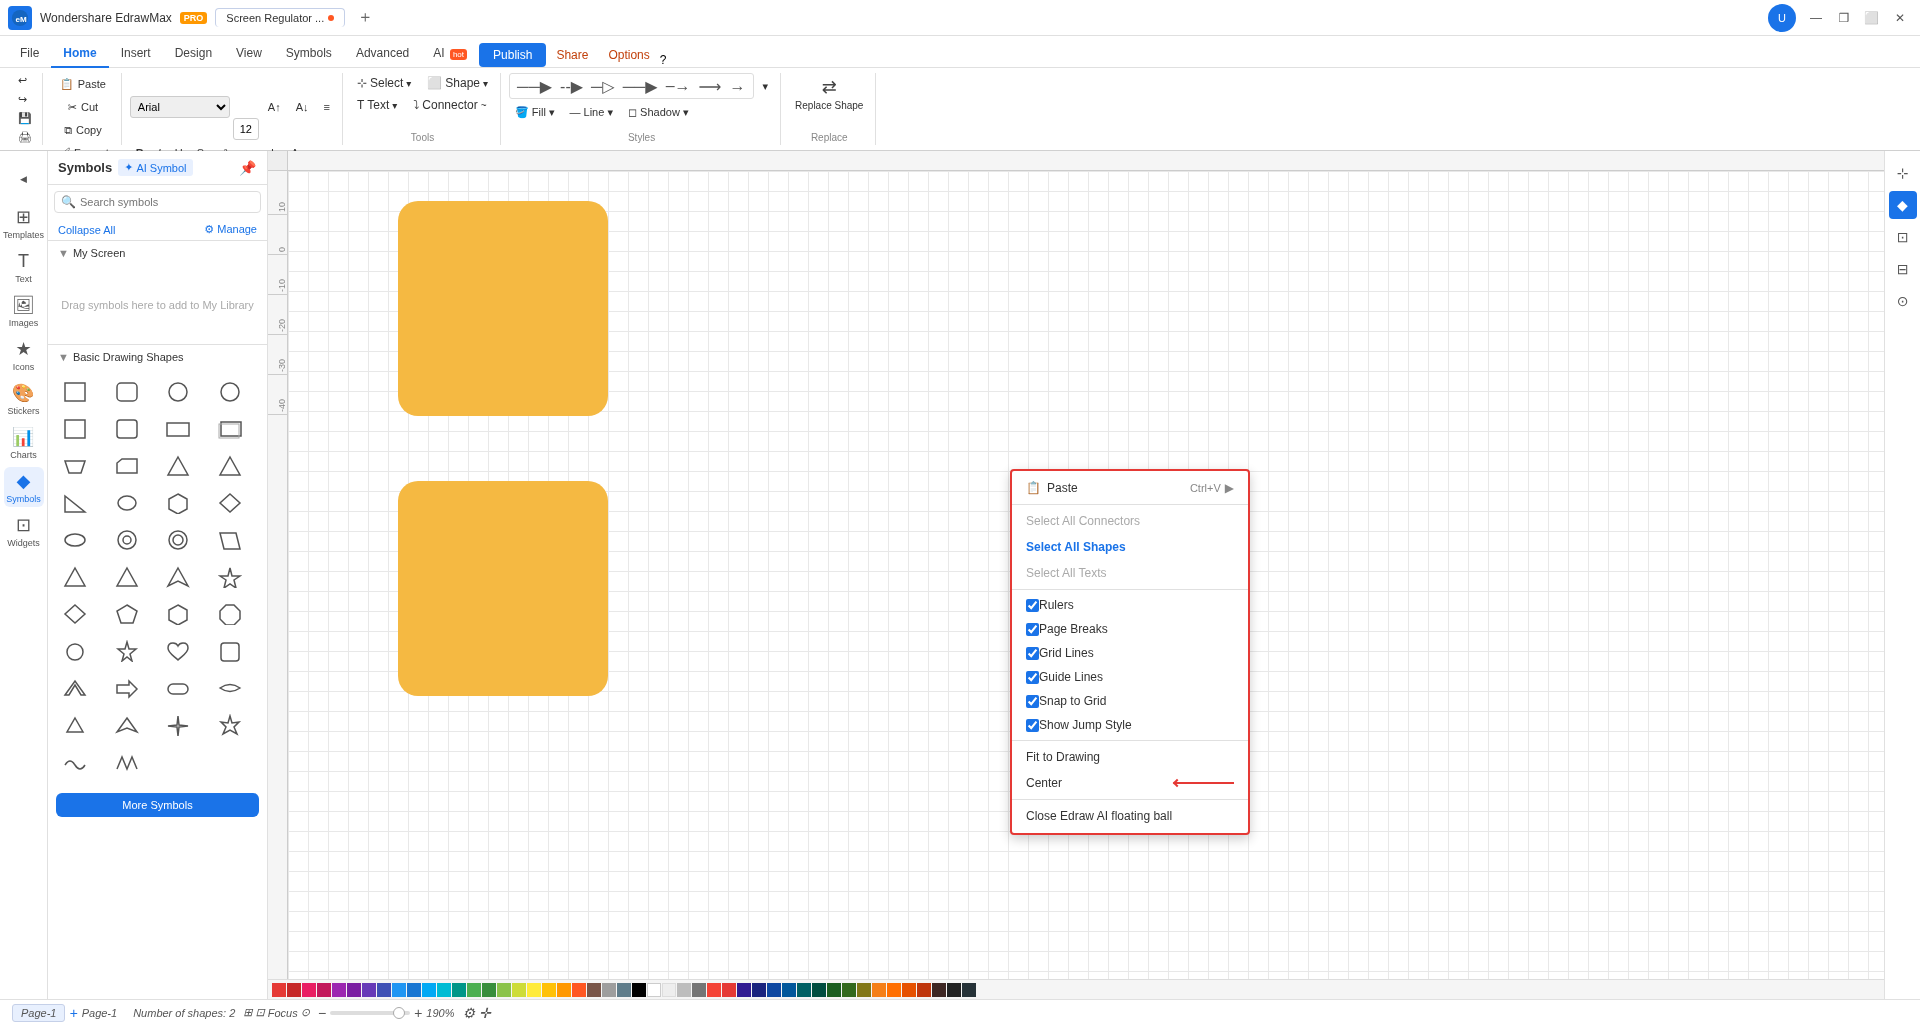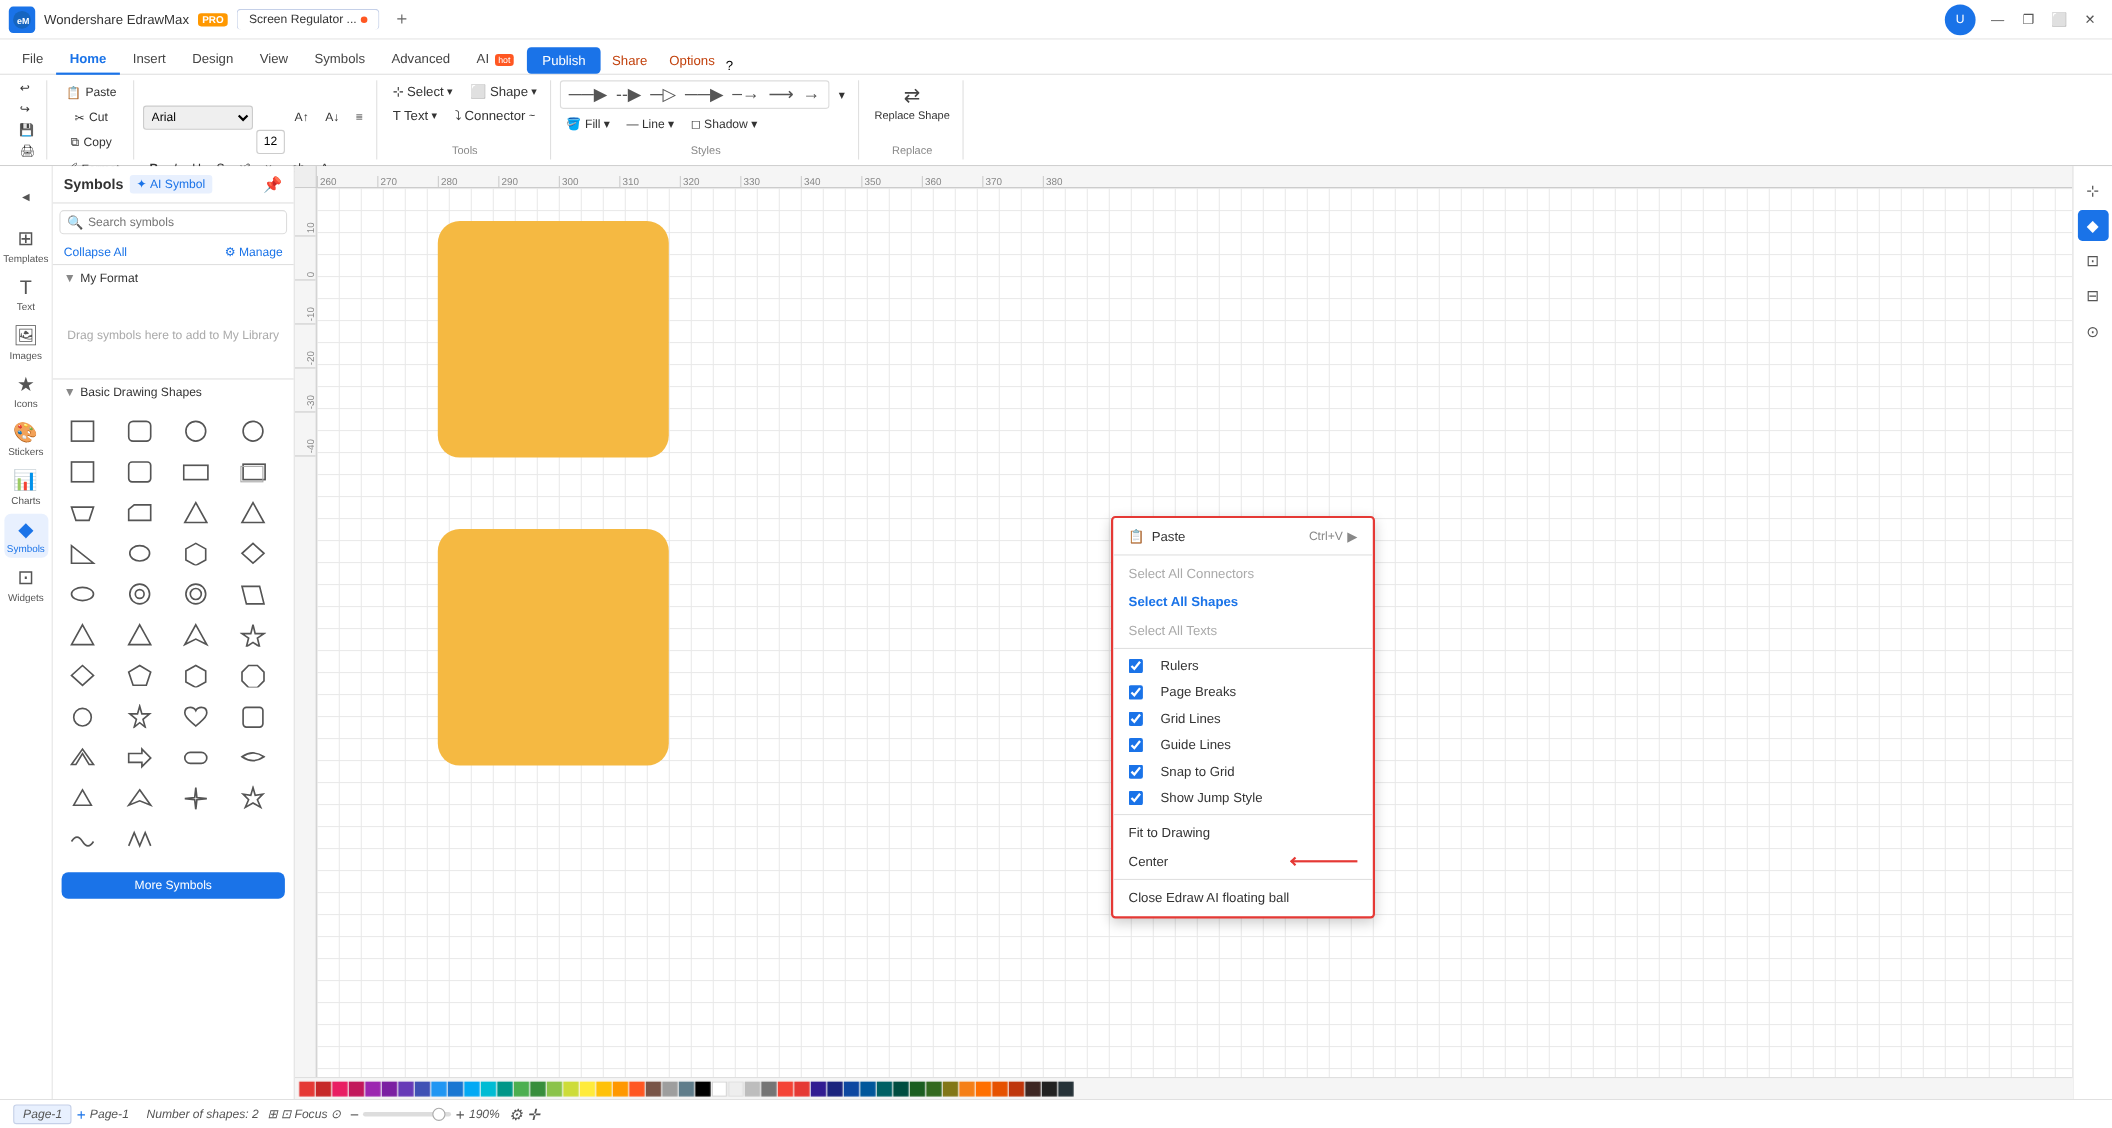--- a/index.html
+++ b/index.html
@@ -271,21 +271,21 @@
       display: flex; align-items: center; justify-content: space-between;
       padding: 6px 14px; font-size: 12px; cursor: pointer;
       color: #333;
     }
     .menu-item.disabled { color: #aaa; cursor: default; }
     .menu-item.bold { font-weight: 600; color: #1a73e8; }
     .menu-item .shortcut { color: #888; font-size: 11px; }
     .menu-item .arrow { color: #888; }
     .menu-divider { height: 1px; background: #e0e0e0; margin: 3px 0; }
     .menu-checkbox {
-      display: flex; align-items: center; gap: 16px;
+      display: flex; align-items: center; gap: 0;
       padding: 5px 14px; font-size: 12px; cursor: pointer; color: #333;
     }
     .menu-checkbox input[type=checkbox] { accent-color: #1a73e8; width: 13px; height: 13px; }
     .center-arrow {
       display: flex; align-items: center; gap: 8px;
     }
 
     
     #bottom-bar {
       height: 26px;
@@ -552,21 +552,21 @@
     <div class="panel-controls">
       <div class="collapse-all-btn">Collapse All</div>
       <div class="manage-btn">
         <span>⚙</span>
         <span>Manage</span>
       </div>
     </div>
 
     <div class="section-title">
       <span class="arrow">▼</span>
-      <span>My Format</span>
+      <span>My Screen</span>
     </div>
 
     <div class="my-library-area">
       <span>Drag symbols here to add to My Library</span>
     </div>
 
     <div class="section-title">
       <span class="arrow">▼</span>
       <span>Basic Drawing Shapes</span>
     </div>
@@ -798,35 +798,20 @@
         </div>
     </div>
 
     <div class="more-symbols-btn">More Symbols</div>
   </div>
 
   <div id="canvas-area" style="position:relative;flex:1;overflow:hidden;background:#e0e0e0;">
 
     <div style="position:absolute;top:0;left:0;right:36px;height:20px;background:#f5f5f5;border-bottom:1px solid #ccc;z-index:10;display:flex;align-items:flex-end;overflow:hidden;">
       <div style="width:20px;flex-shrink:0;border-right:1px solid #ccc;height:100%;background:#eee;"></div>
-      <div style="display:flex;align-items:flex-end;height:100%;">
-        <span style="font-size:9px;color:#888;border-left:1px solid #ccc;padding:0 2px;width:55px;display:inline-block;">260</span>
-        <span style="font-size:9px;color:#888;border-left:1px solid #ccc;padding:0 2px;width:55px;display:inline-block;">270</span>
-        <span style="font-size:9px;color:#888;border-left:1px solid #ccc;padding:0 2px;width:55px;display:inline-block;">280</span>
-        <span style="font-size:9px;color:#888;border-left:1px solid #ccc;padding:0 2px;width:55px;display:inline-block;">290</span>
-        <span style="font-size:9px;color:#888;border-left:1px solid #ccc;padding:0 2px;width:55px;display:inline-block;">300</span>
-        <span style="font-size:9px;color:#888;border-left:1px solid #ccc;padding:0 2px;width:55px;display:inline-block;">310</span>
-        <span style="font-size:9px;color:#888;border-left:1px solid #ccc;padding:0 2px;width:55px;display:inline-block;">320</span>
-        <span style="font-size:9px;color:#888;border-left:1px solid #ccc;padding:0 2px;width:55px;display:inline-block;">330</span>
-        <span style="font-size:9px;color:#888;border-left:1px solid #ccc;padding:0 2px;width:55px;display:inline-block;">340</span>
-        <span style="font-size:9px;color:#888;border-left:1px solid #ccc;padding:0 2px;width:55px;display:inline-block;">350</span>
-        <span style="font-size:9px;color:#888;border-left:1px solid #ccc;padding:0 2px;width:55px;display:inline-block;">360</span>
-        <span style="font-size:9px;color:#888;border-left:1px solid #ccc;padding:0 2px;width:55px;display:inline-block;">370</span>
-        <span style="font-size:9px;color:#888;border-left:1px solid #ccc;padding:0 2px;width:55px;display:inline-block;">380</span>
-      </div>
     </div>
 
     <div style="position:absolute;top:20px;left:0;width:20px;bottom:20px;background:#f5f5f5;border-right:1px solid #ccc;z-index:10;overflow:hidden;">
       <div style="display:flex;flex-direction:column;padding-top:4px;">
         <span style="font-size:9px;color:#888;writing-mode:vertical-lr;transform:rotate(180deg);height:40px;border-top:1px solid #ccc;padding:2px 0;">10</span>
         <span style="font-size:9px;color:#888;writing-mode:vertical-lr;transform:rotate(180deg);height:40px;border-top:1px solid #ccc;padding:2px 0;">0</span>
         <span style="font-size:9px;color:#888;writing-mode:vertical-lr;transform:rotate(180deg);height:40px;border-top:1px solid #ccc;padding:2px 0;">-10</span>
         <span style="font-size:9px;color:#888;writing-mode:vertical-lr;transform:rotate(180deg);height:40px;border-top:1px solid #ccc;padding:2px 0;">-20</span>
         <span style="font-size:9px;color:#888;writing-mode:vertical-lr;transform:rotate(180deg);height:40px;border-top:1px solid #ccc;padding:2px 0;">-30</span>
         <span style="font-size:9px;color:#888;writing-mode:vertical-lr;transform:rotate(180deg);height:40px;border-top:1px solid #ccc;padding:2px 0;">-40</span>

